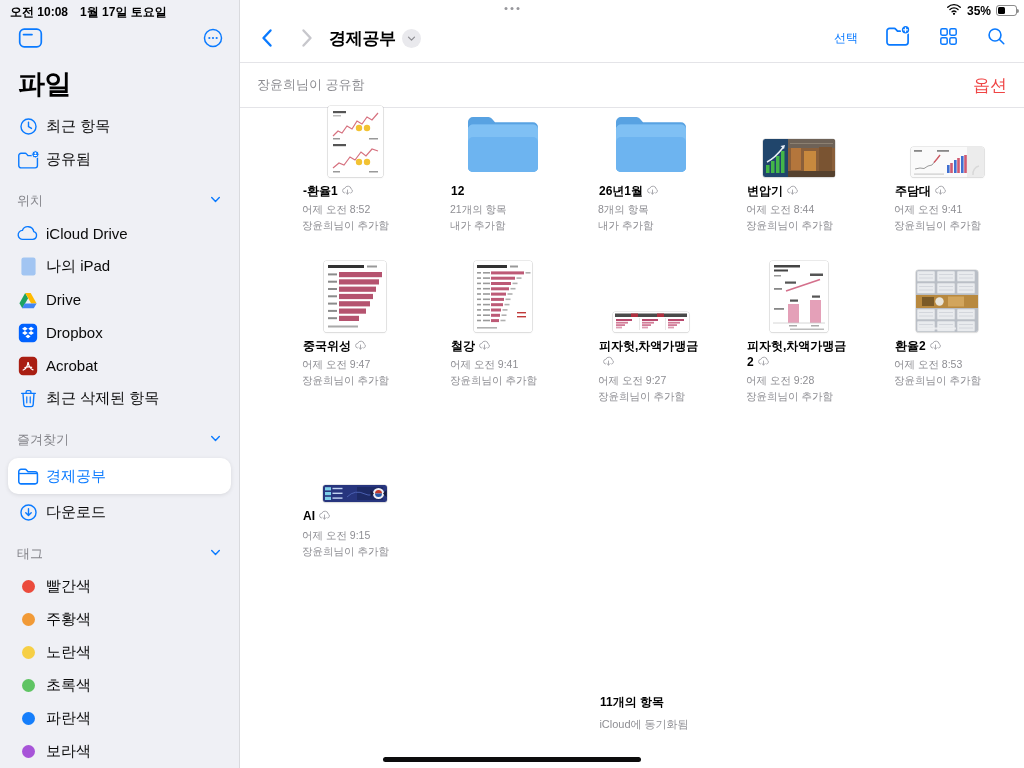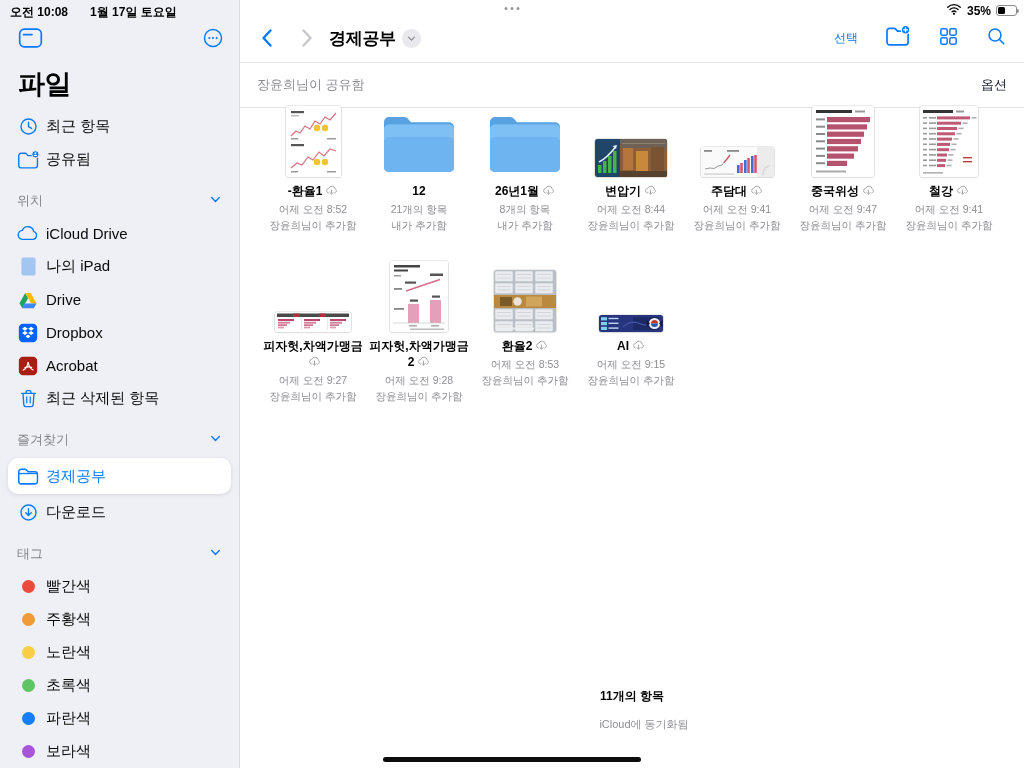--- a/index.html
+++ b/index.html
@@ -1,21 +1,21 @@
 <!DOCTYPE html>
 <html><head>
 <meta charset="utf-8">
 <style>
   * { margin:0; padding:0; box-sizing:border-box; }
   html,body { width:1024px; height:768px; overflow:hidden; }
   body { font-family:"Liberation Sans","DejaVu Sans",sans-serif; background:#fff; color:#000; position:relative; }
   .screen { position:absolute; inset:0; width:1024px; height:768px; }
 
   
-  .statusbar-left { position:absolute; top:4px; left:10px; display:flex; gap:22px; font-size:12px; font-weight:700; color:#000; z-index:30; }
+  .statusbar-left { position:absolute; top:4px; left:10px; display:flex; gap:12px; font-size:12px; font-weight:700; color:#000; z-index:30; }
   .statusbar-right { position:absolute; top:3px; right:7px; display:flex; gap:5px; align-items:center; font-size:12px; font-weight:700; z-index:30; }
   .battery { position:relative; width:21px; height:10.5px; border:1px solid rgba(0,0,0,.45); border-radius:3px; }
   .battery .fill { position:absolute; left:1px; top:1px; bottom:1px; width:35%; background:#000; border-radius:1.5px; }
   .battery .nub { position:absolute; right:-3px; top:2.8px; width:1.8px; height:4px; background:rgba(0,0,0,.45); border-radius:0 2px 2px 0; }
   .mt-dots { position:absolute; top:7px; left:50%; transform:translateX(-50%); display:flex; gap:3px; z-index:30; }
   .mt-dots i { width:3px; height:3px; border-radius:50%; background:#97979c; }
 
   
   .sidebar { position:absolute; left:0; top:0; width:240px; height:768px; background:#eff0f5; border-right:1px solid rgba(0,0,0,.09); }
   .sb-header { display:flex; justify-content:space-between; align-items:center; padding:27px 15px 0 18px; }
@@ -29,37 +29,37 @@
   
   .main { position:absolute; left:240px; top:0; right:0; bottom:0; background:#fff; }
   .navbar { position:absolute; top:21px; left:0; right:0; height:34px; display:flex; align-items:center; padding:0 17px; }
   .nav-btn { display:flex; align-items:center; }
   .nav-title { font-size:17px; font-weight:700; margin-left:12px; letter-spacing:-.3px; }
   .title-badge { width:19px; height:19px; border-radius:50%; background:#e9e9ed; display:flex; align-items:center; justify-content:center; margin-left:6px; }
   .nav-right { margin-left:auto; display:flex; align-items:center; gap:27px; }
   .select-label { color:#0a7aff; font-size:12px; }
   .shared-bar { position:absolute; top:62px; left:0; right:0; height:46px; border-top:1px solid #e4e4e8; border-bottom:1px solid #e4e4e8; display:flex; align-items:center; padding:0 17px; }
   .shared-label { color:#8c8c91; font-size:13px; }
-  .options-label { margin-left:auto; color:#0f172a; font-size:13px; }
+  .options-label { margin-left:auto; color:#ef4444; font-size:17px; }
 
   
   .grid { position:absolute; top:94px; left:0; right:0; padding:7px 20px 0; display:flex; flex-wrap:wrap; }
-  .grid-item { width:106px; margin-bottom:22px; text-align:center; cursor:default; }
+  .grid-item { width:106px; margin-bottom:22px; text-align:left; cursor:default;margin-left:42px; }
   .thumb { height:76px; display:flex; align-items:flex-end; justify-content:center; }
   .thumb.pad-b { padding-bottom:5px; }
   .thumb-card { border-radius:2.5px; overflow:hidden; line-height:0; box-shadow:0 0 0 .6px rgba(0,0,0,.16), 0 1px 2px rgba(0,0,0,.08); }
   .thumb-plain { line-height:0; }
   .fname { margin-top:7px; font-size:12px; font-weight:600; color:#000; line-height:1.32; padding:0 1px; word-break:break-all; }
   .fname svg { vertical-align:-1px; margin-left:3px; }
   .fmeta { margin-top:2.5px; font-size:10.5px; color:#8e8e93; line-height:1.5; }
 
   
   .footer { position:absolute; bottom:36px; left:0; right:0; text-align:center; }
   .footer-count { font-size:12px; font-weight:700; }
-  .footer-sync { margin-top:12px; font-size:11px; color:#8e8e93;padding-left:24px; }
+  .footer-sync { margin-top:6px; font-size:11px; color:#8e8e93;padding-left:24px; }
   .home-indicator { position:absolute; bottom:6px; left:50%; transform:translateX(-50%); width:258px; height:5.5px; background:#0c0c0d; border-radius:3px; z-index:40; }
 </style>
 </head>
 <body>
 
 <div class="screen">
 
   <div class="statusbar-left">
     <span>오전 10:08</span>
     <span>1월 17일 토요일</span>

